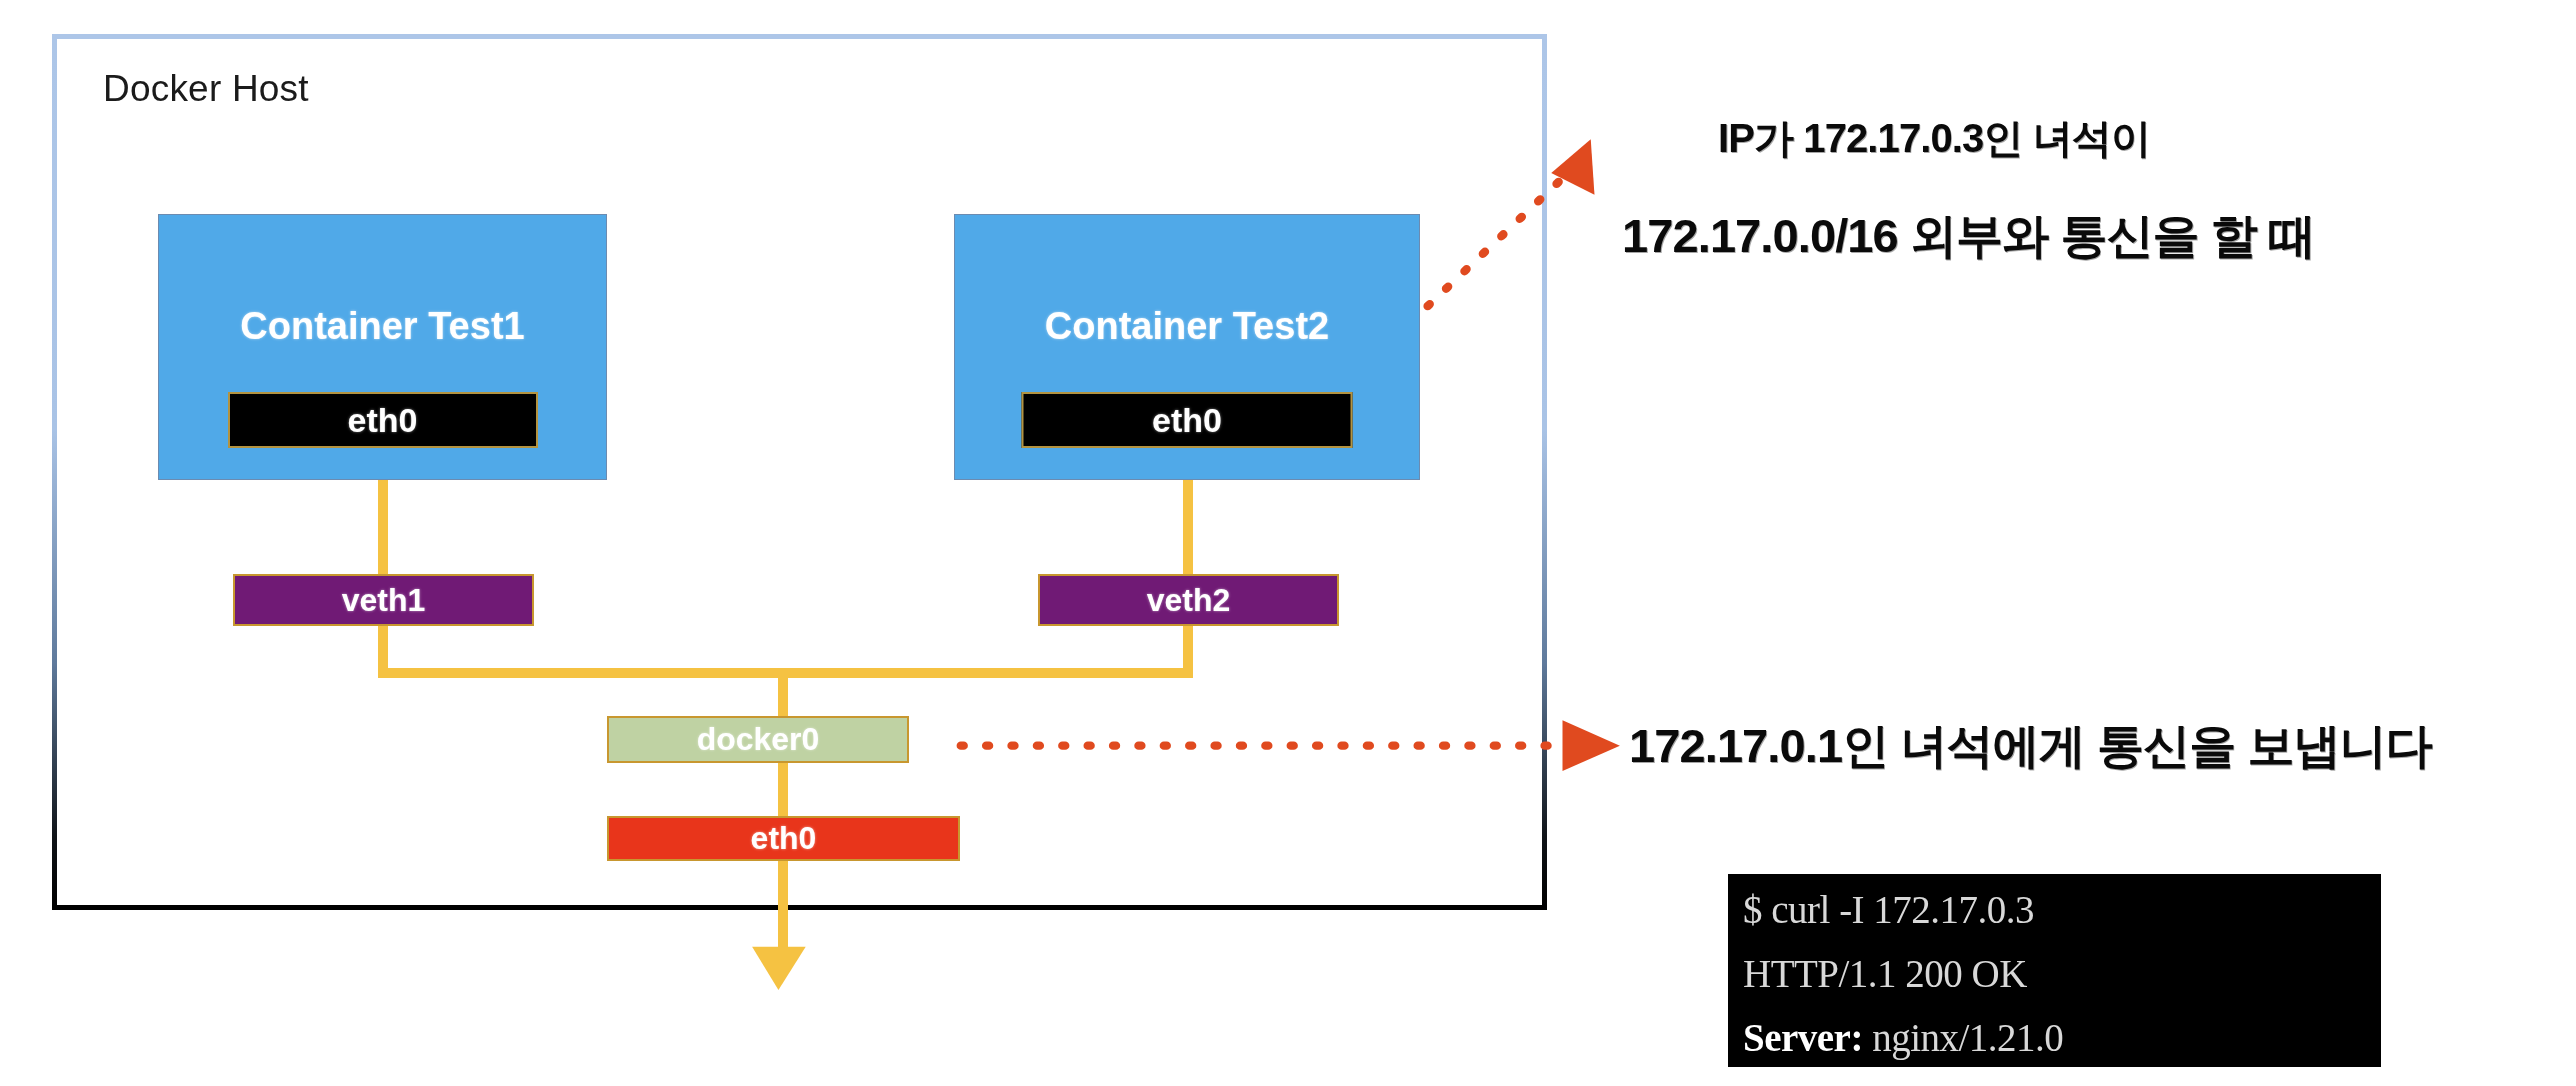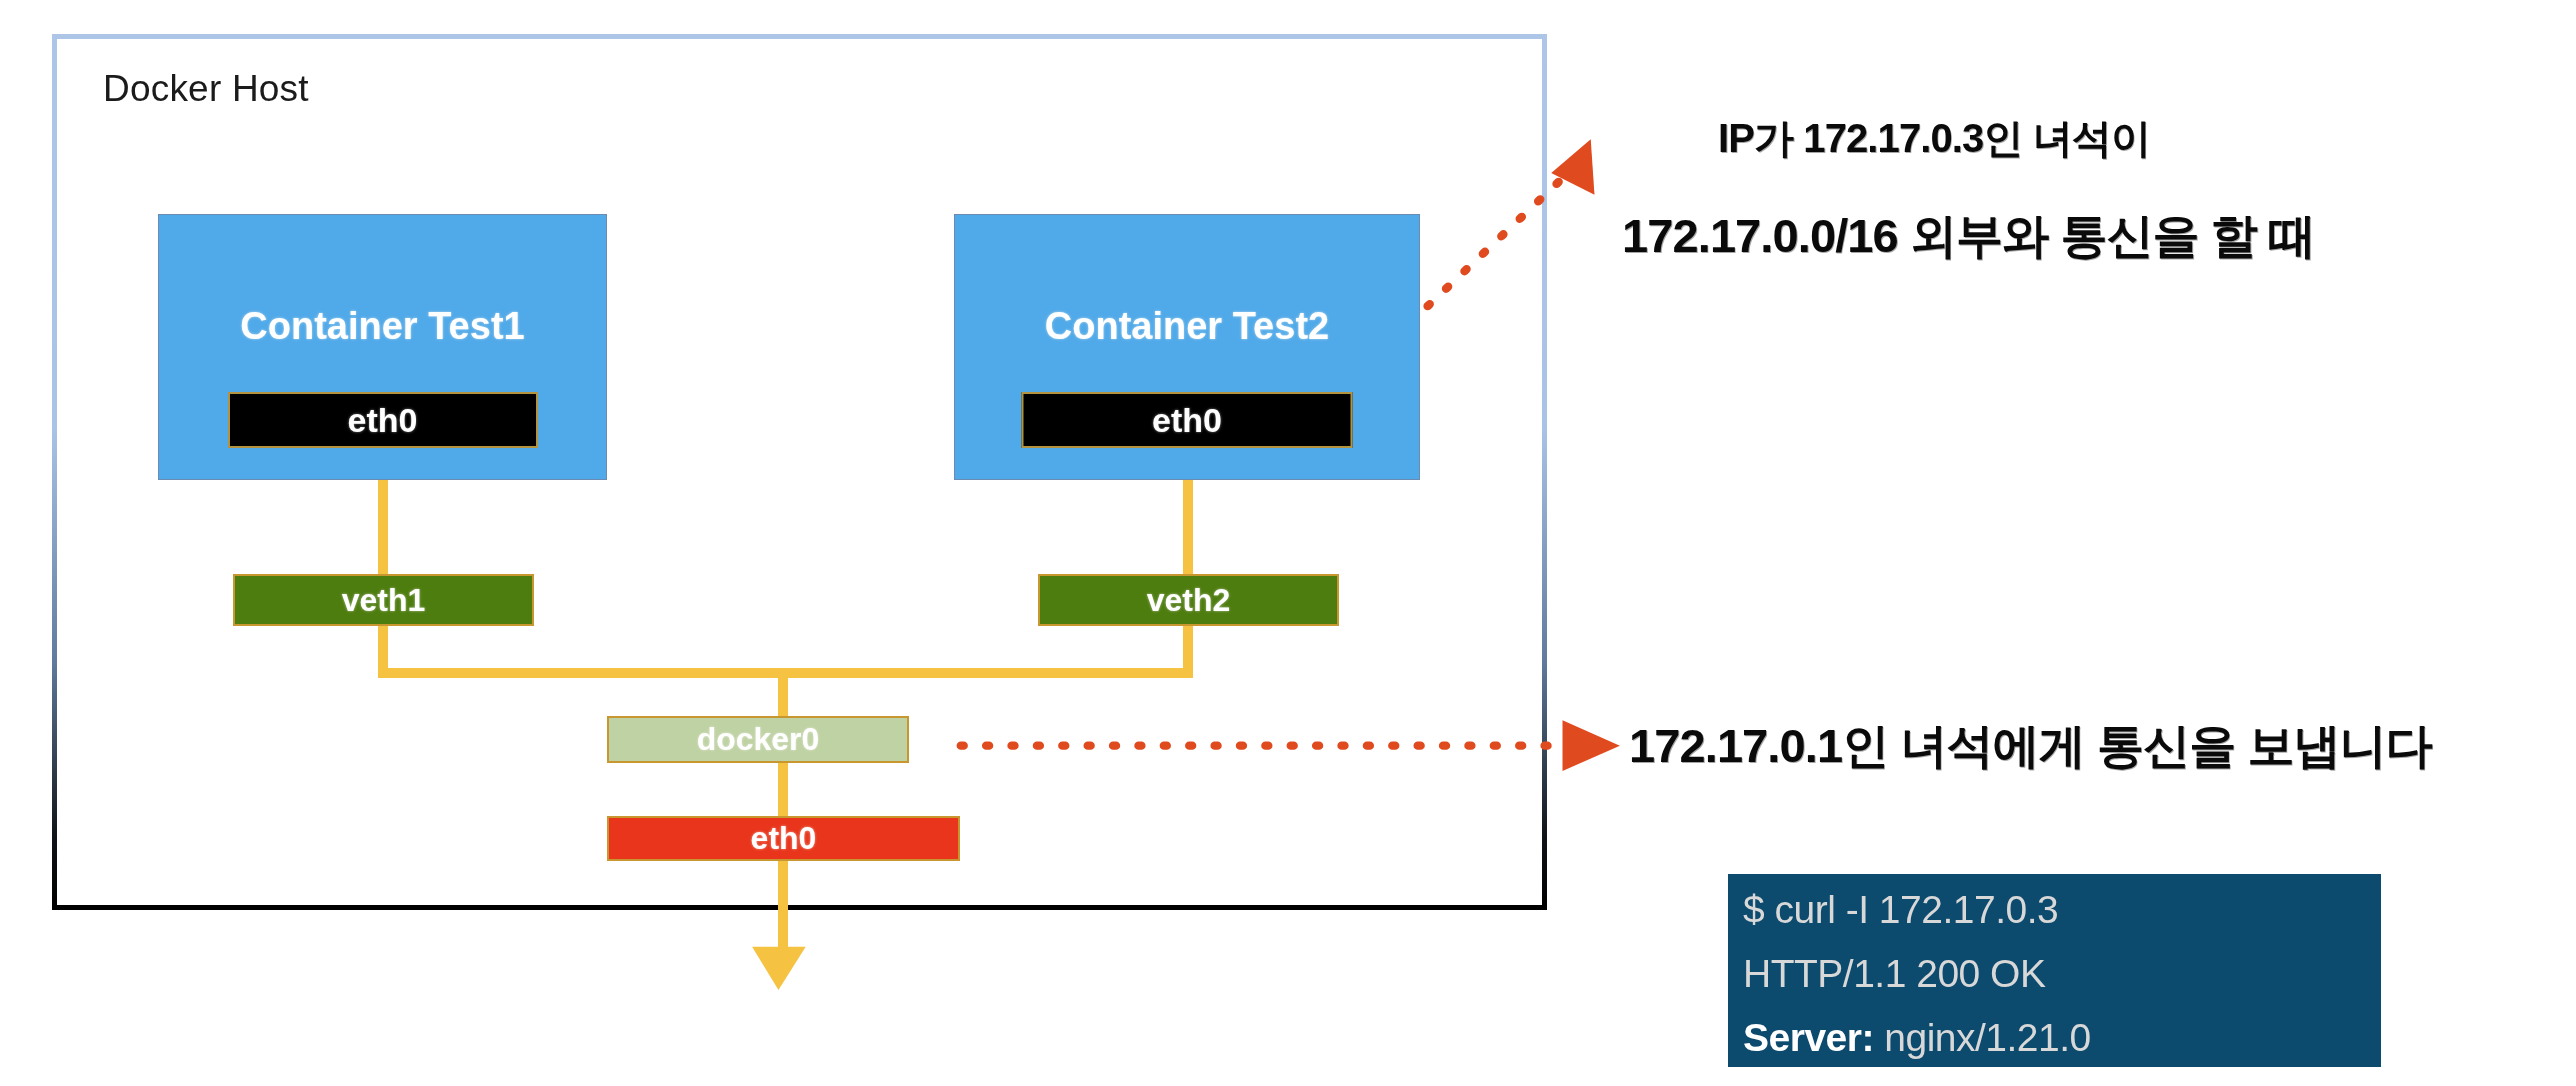--- a/index.html
+++ b/index.html
@@ -47,21 +47,21 @@
   }
   #c2 .eth-bar{width:331px;}
 
   
   .wire{position:absolute;background:#f5c242;}
   .wire-v{width:10.3px;}
   .wire-h{height:10.3px;}
 
   
   .veth{
-    position:absolute;height:52px;background:#4d7c0f;
+    position:absolute;height:52px;background:#701a75;
     border:2.8px solid #c8972f;box-sizing:border-box;
     display:flex;align-items:center;justify-content:center;
     color:#ffffff;font-size:32px;font-weight:700;
     text-shadow:0 0 2.8px rgba(255,255,255,.55);
   }
   #veth1{left:233px;top:574px;width:301px;}
   #veth2{left:1038px;top:574px;width:301px;}
 
   
   #docker0{
@@ -91,22 +91,22 @@
     letter-spacing:-0.9px;
     text-shadow:0.9px 0.9px 0 rgba(0,0,0,.35);
   }
   #anno1-l1{left:1718px;top:111px;font-size:40px;}
   #anno1-l2{left:1622px;top:205px;font-size:47px;}
   #anno2{left:1629px;top:715px;font-size:47px;}
 
   
   #terminal{
     position:absolute;left:1728px;top:874px;width:653px;height:193px;
-    background:#0c4a6e;
-    font-family:Liberation Sans, sans-serif;
+    background:#000000;
+    font-family:Liberation Serif, serif;
     color:#d8d8d8;font-size:39px;line-height:64px;
     padding:3.8px 0 0 15px;box-sizing:border-box;
     white-space:pre;letter-spacing:-0.5px;
   }
   #terminal .bold{color:#ffffff;font-weight:700;}
 
   svg.overlay{position:absolute;left:0;top:0;width:2576px;height:1087px;pointer-events:none;}
 </style>
 </head>
 <body>

